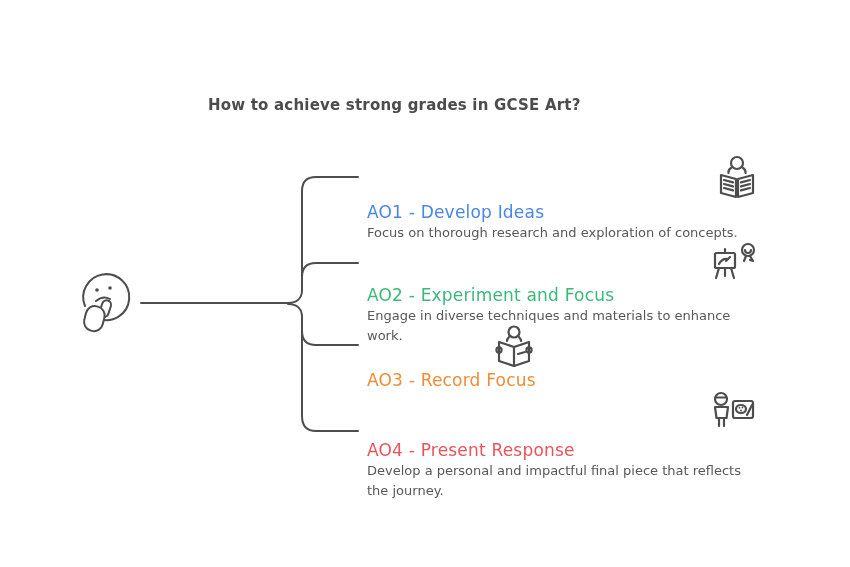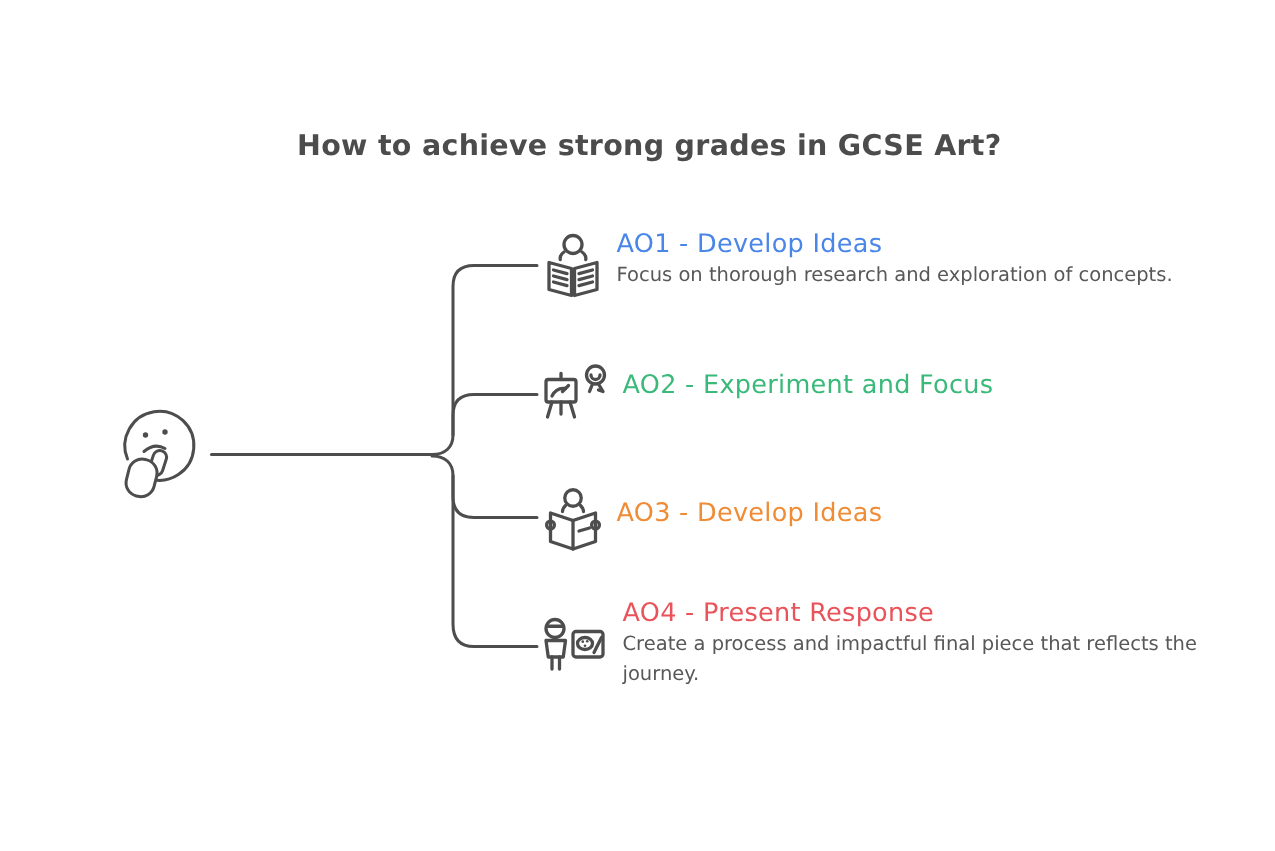--- a/index.html
+++ b/index.html
@@ -8,22 +8,22 @@
     width: 850px;
     height: 567px;
     background: #ffffff;
     overflow: hidden;
     font-family: "DejaVu Sans", "Liberation Sans", sans-serif;
   }
   .title {
     position: absolute;
     left: 192px;
     top: 80px;
-    margin: 6px;
-    font-size: 19px;
+    margin: 16px;
+    font-size: 15px;
     font-weight: 700;
     letter-spacing: 0.2px;
     color: #4c4c4c;
   }
   .connectors {
     position: absolute;
     left: 0; top: 0;
     width: 850px; height: 567px;
   }
   .connectors path, .connectors rect {
@@ -32,21 +32,22 @@
     fill: none;
     stroke-linecap: round;
     stroke-linejoin: round;
   }
   .connectors .fill-shape { fill: #ffffff; }
   .connectors .dot { fill: #4d4d4d; stroke: none; }
   .branch {
     position: absolute;
     left: 360px;
     display: flex;
-    align-items: center;
+    align-items: flex-end;
+    flex-direction: column;
   }
   .branch-icon {
     flex: 0 0 auto;
     margin-top: 10px;
   }
   .branch-icon circle, .branch-icon path, .branch-icon rect, .branch-icon ellipse {
     stroke: #4d4d4d;
     stroke-width: 2.2;
     fill: none;
     stroke-linecap: round;
@@ -64,21 +65,21 @@
   .branch-desc {
     margin-top: 0;
     width: 392px;
     font-size: 13px;
     line-height: 20px;
     color: #585858;
   }
   .b1 { top: 144px; }
   .b2 { top: 229px; }
   .b3 { top: 314px; }
-  .b4 { top: 399px; }
+  .b4 { top: 380px; }
 </style>
 </head>
 <body>
 
 <div class="canvas">
 
   <h1 class="title">How to achieve strong grades in GCSE Art?</h1>
 
   <svg class="connectors" viewBox="0 0 850 567" aria-hidden="true">
 
@@ -125,51 +126,52 @@
       <path d="M8,29 L5,39"></path>
       <path d="M20,29 L23,39"></path>
       <path d="M14,29 V37"></path>
       <circle cx="37" cy="11" r="6"></circle>
       <path d="M34,11 a3,3 0 0 0 6,0"></path>
       <path d="M35,17 l-2,5"></path>
       <path d="M39,17 l3,5 l-3,-1"></path>
     </svg>
     <div class="branch-text">
       <div class="branch-heading" style="color: rgb(59, 185, 122);">AO2 - Experiment and Focus</div>
+      <div class="branch-desc">Engage in diverse techniques and materials to enhance work.</div>
     </div>
   </div>
 
   <div class="branch b3">
     <svg class="branch-icon" width="44" height="46" viewBox="0 0 44 46" aria-hidden="true">
       <circle cx="22" cy="8" r="5.5"></circle>
       <path d="M17,13 q-2,2 -2,4"></path>
       <path d="M27,13 q2,2 2,4"></path>
       <path d="M7,18 L22,23 L37,18 L37,37 L22,42 L7,37 Z"></path>
       <path d="M22,23 V42"></path>
       <circle cx="7" cy="26" r="2.6"></circle>
       <circle cx="37" cy="26" r="2.6"></circle>
       <path d="M26,30 l7,-2"></path>
     </svg>
     <div class="branch-text">
-      <div class="branch-heading" style="color: rgb(239, 140, 53);">AO3 - Develop Ideas</div>
+      <div class="branch-heading" style="color: rgb(239, 140, 53);">AO3 - Record Focus</div>
     </div>
   </div>
 
   <div class="branch b4">
     <svg class="branch-icon" width="48" height="50" viewBox="0 0 48 50" aria-hidden="true">
       <circle cx="10" cy="9" r="6"></circle>
       <path d="M4.6,7.5 L15.4,7.5"></path>
       <path d="M4,17 L17,17 L15.5,28 L5.5,28 Z"></path>
       <path d="M8,28 v8 M13,28 v8"></path>
       <rect x="22" y="11" width="20" height="17" rx="2"></rect>
       <ellipse cx="30" cy="19" rx="5" ry="4"></ellipse>
       <circle class="dot" cx="28.5" cy="17.8" r="0.9"></circle>
       <circle class="dot" cx="31.5" cy="17.5" r="0.9"></circle>
       <circle class="dot" cx="30" cy="20.5" r="0.9"></circle>
       <path d="M36,25 L41,15"></path>
     </svg>
     <div class="branch-text">
       <div class="branch-heading" style="color: rgb(233, 84, 90);">AO4 - Present Response</div>
-      <div class="branch-desc">Create a process and impactful final piece that reflects the journey.</div>
+      <div class="branch-desc">Develop a personal and impactful final piece that reflects the journey.</div>
     </div>
   </div>
 
 </div>
 
 </body></html>

